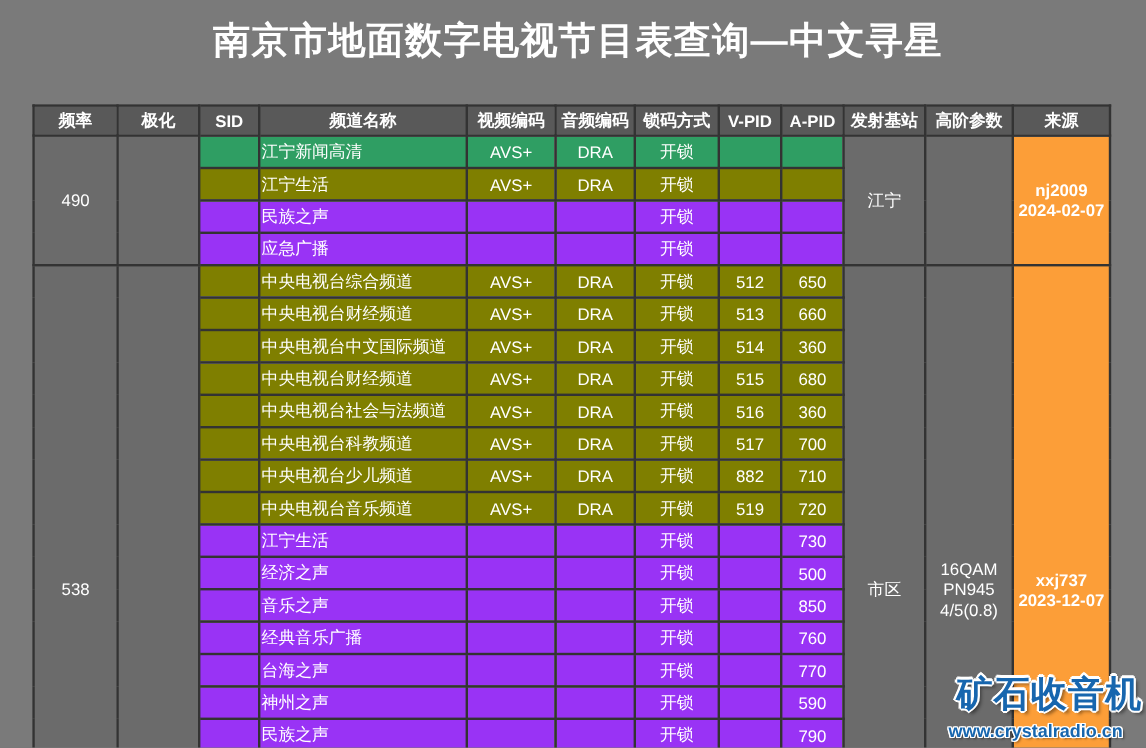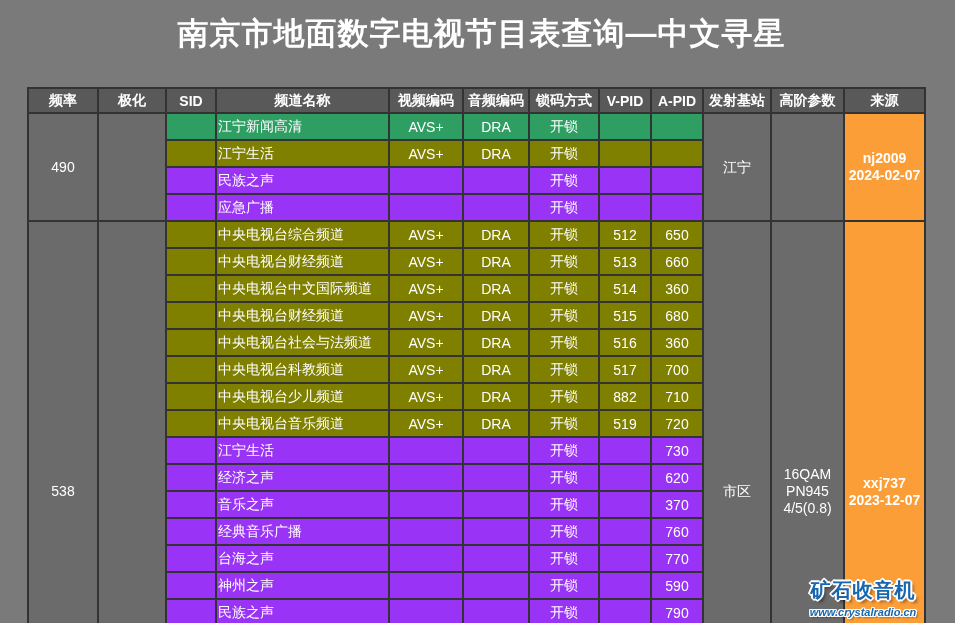--- a/index.html
+++ b/index.html
@@ -36,31 +36,31 @@
   td.orange{background:var(--orange);font-weight:bold;}
   td.name{text-align:left;padding-left:1px;}
   .cellbox{display:flex;flex-direction:column;justify-content:center;align-items:center;}
   .cellbox .line{line-height:17px;}
   .shift-down{position:relative;top:68px;}
   .watermark{
     position:absolute;right:3px;bottom:5px;width:178px;text-align:center;
     pointer-events:none;
   }
   .wm-logo{
-    color:var(--watermark-blue);font-size:20px;font-weight:bold;letter-spacing:1px;
+    color:var(--watermark-blue);font-size:30px;font-weight:bold;letter-spacing:1px;
     text-shadow:-2px 0 0 #fff,2px 0 0 #fff,0 -2px 0 #fff,0 2px 0 #fff,
       -1px -1px 0 #fff,1px -1px 0 #fff,-1px 1px 0 #fff,1px 1px 0 #fff,
       3px 3px 3px rgba(0,0,0,.45);
+    text-align:right;
   }
   .wm-url{
-    margin-top:2px;color:var(--watermark-blue);font-size:11px;font-weight:bold;
+    margin-top:2px;color:var(--watermark-blue);font-size:15px;font-weight:bold;
     text-shadow:-1px 0 0 #fff,1px 0 0 #fff,0 -1px 0 #fff,0 1px 0 #fff,
       -1px -1px 0 #fff,1px -1px 0 #fff,-1px 1px 0 #fff,1px 1px 0 #fff,
       2px 2px 2px rgba(0,0,0,.45);
-    font-style:italic;
   }
 </style>
 </head>
 <body>
 
 <div class="title">南京市地面数字电视节目表查询—中文寻星</div>
 
 <table class="tv-table">
   <colgroup>
     <col style="width:70px">
@@ -262,30 +262,30 @@
         <td class="purple"></td>
         <td class="purple">730</td>
       </tr>
       <tr>
         <td class="purple"></td>
         <td class="purple name">经济之声</td>
         <td class="purple"></td>
         <td class="purple"></td>
         <td class="purple">开锁</td>
         <td class="purple"></td>
-        <td class="purple">620</td>
+        <td class="purple">500</td>
       </tr>
       <tr>
         <td class="purple"></td>
         <td class="purple name">音乐之声</td>
         <td class="purple"></td>
         <td class="purple"></td>
         <td class="purple">开锁</td>
         <td class="purple"></td>
-        <td class="purple">370</td>
+        <td class="purple">850</td>
       </tr>
       <tr>
         <td class="purple"></td>
         <td class="purple name">经典音乐广播</td>
         <td class="purple"></td>
         <td class="purple"></td>
         <td class="purple">开锁</td>
         <td class="purple"></td>
         <td class="purple">760</td>
       </tr>

